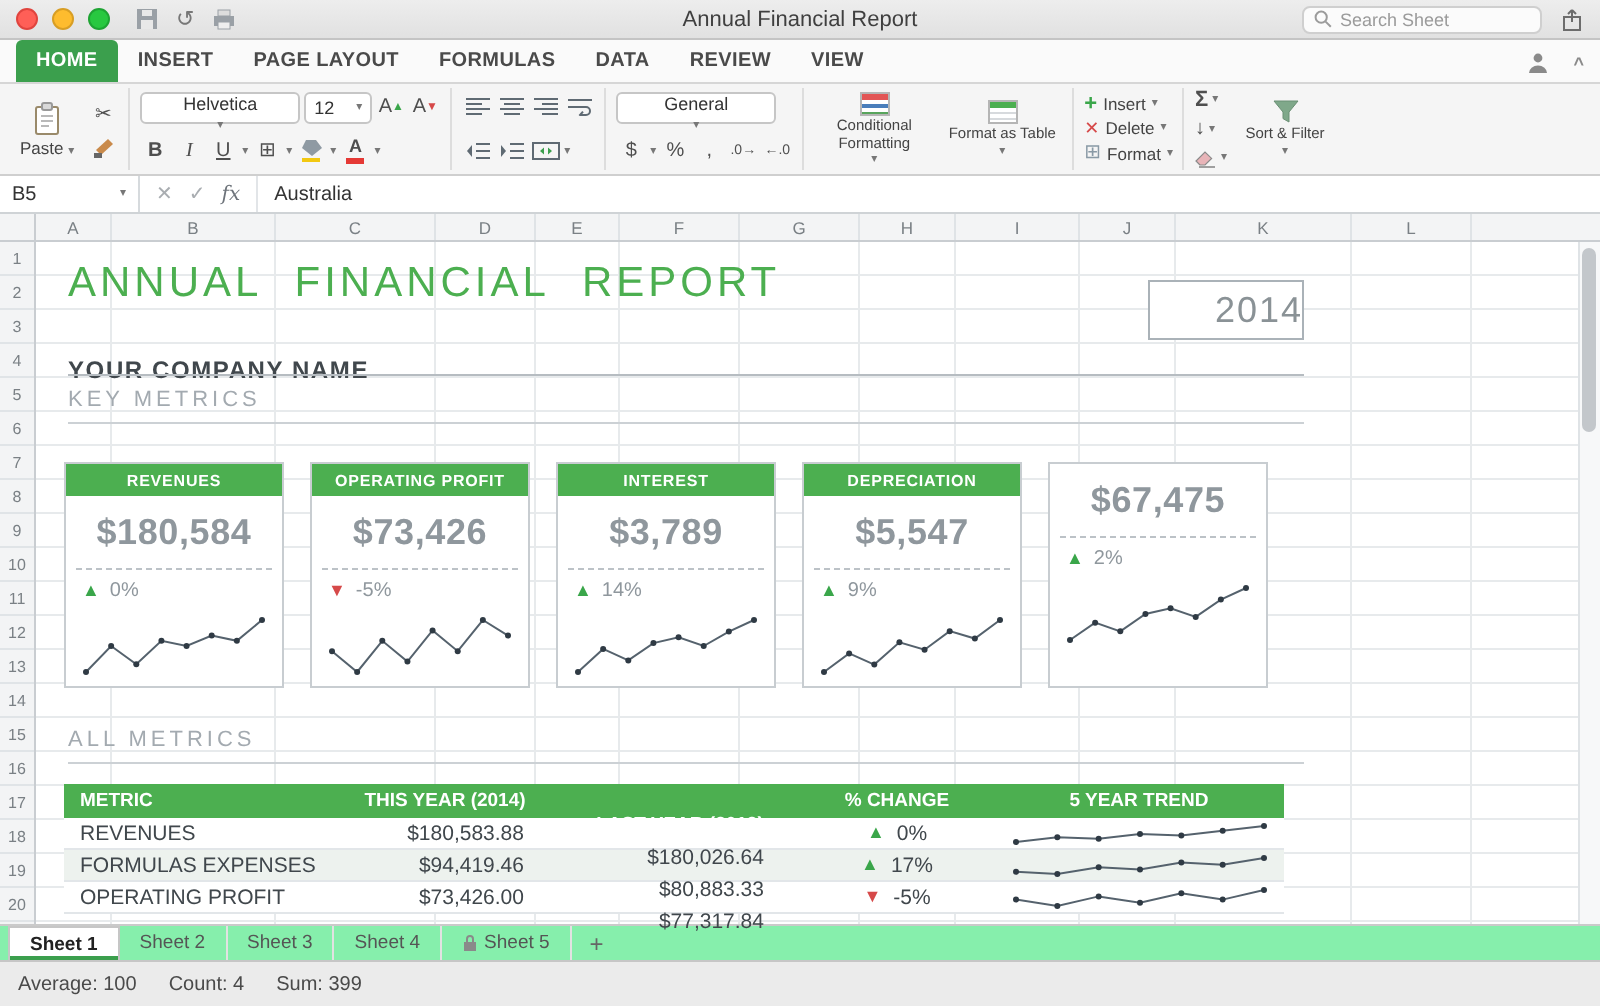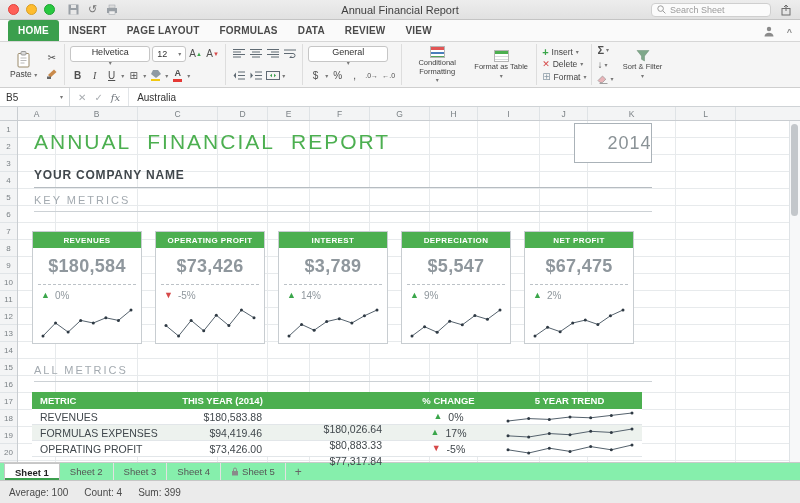--- a/index.html
+++ b/index.html
@@ -86,23 +86,23 @@
 .rowhead{height:17px;font-size:8px;color:#7a8085;display:flex;align-items:center;justify-content:center;
   border-bottom:1px solid #e0e4e7;}
 .sheet{flex:1;position:relative;background:
   repeating-linear-gradient(to bottom,rgba(0,0,0,0) 0 16px,#e7eaec 16px 17px);}
 .vline{position:absolute;top:0;bottom:0;width:1px;background:#e7eaec;}
 .vscroll{position:absolute;right:0;top:0;bottom:0;width:11px;background:#f7f8f9;border-left:1px solid #dfe3e6;}
 .vthumb{position:absolute;top:3px;right:2px;width:7px;height:92px;border-radius:4px;background:#c3c7cb;}
 
 
 .r-title{position:absolute;left:16px;top:9px;font-size:21px;color:#4CAF50;letter-spacing:2px;word-spacing:9px;}
-.r-year{position:absolute;left:556px;top:2px;width:78px;height:40px;background:#fff;border:1px solid #aab2b8;
+.r-year{position:absolute;left:556px;top:19px;width:78px;height:30px;background:#fff;border:1px solid #aab2b8;
   color:#8a9296;font-size:18px;letter-spacing:1px;display:flex;align-items:center;justify-content:center;padding-left:33px;}
-.r-company{position:absolute;left:16px;top:47px;font-size:12px;font-weight:bold;color:#40474c;letter-spacing:.8px;}
+.r-company{position:absolute;left:16px;top:57px;font-size:12px;font-weight:bold;color:#40474c;letter-spacing:.8px;}
 .hline{position:absolute;left:16px;width:618px;height:1px;background:#b6bcc1;}
 .hline.soft{background:#ccd1d5;}
 .seclabel{position:absolute;left:16px;font-size:11px;color:#a3aab0;letter-spacing:2px;}
 .cards{position:absolute;left:14px;top:110px;display:flex;gap:13px;}
 .card{width:110px;height:113px;background:#fff;border:1px solid #c8cdd1;display:flex;flex-direction:column;}
 .card-head{height:16px;background:#4CAF50;color:#fff;font-size:8px;font-weight:bold;letter-spacing:.4px;
   display:flex;align-items:center;justify-content:center;flex:none;}
 .card-value{height:37px;margin:0 5px;display:flex;align-items:center;justify-content:center;
   font-size:18px;font-weight:bold;color:#8f979d;border-bottom:1px dashed #bcc2c7;flex:none;letter-spacing:.3px;}
 .card-change{height:21px;display:flex;align-items:center;gap:5px;padding:0 8px;font-size:10px;color:#8f979d;flex:none;}
@@ -552,21 +552,20 @@
                 <circle cx="29.142857142857142" cy="25.28571428571428" r="1.5" fill="#2f3a44"></circle>
                 <circle cx="41.714285714285715" cy="14.142857142857139" r="1.5" fill="#2f3a44"></circle>
                 <circle cx="54.285714285714285" cy="17.857142857142854" r="1.5" fill="#2f3a44"></circle>
                 <circle cx="66.85714285714286" cy="8.57142857142857" r="1.5" fill="#2f3a44"></circle>
                 <circle cx="79.42857142857143" cy="12.285714285714288" r="1.5" fill="#2f3a44"></circle>
                 <circle cx="92" cy="3" r="1.5" fill="#2f3a44"></circle>
               </svg>
             </div>
         </div>
         <div class="card">
-          <div class="card-head">NET PROFIT</div>
           <div class="card-value">$67,475</div>
           <div class="card-change">
               <span class="arrow up">▲</span>
               <span>2%</span>
             </div>
           <div class="card-spark">
               <svg width="96" height="32">
                 <polyline fill="none" stroke="#55626d" stroke-width="1" points="4,29 16.57142857142857,20.333333333333336 29.142857142857142,24.666666666666668 41.714285714285715,16.000000000000007 54.285714285714285,13.111111111111116 66.85714285714286,17.444444444444446 79.42857142857143,8.777777777777782 92,3"></polyline>
                 <circle cx="4" cy="29" r="1.5" fill="#2f3a44"></circle>
                 <circle cx="16.57142857142857" cy="20.333333333333336" r="1.5" fill="#2f3a44"></circle>

